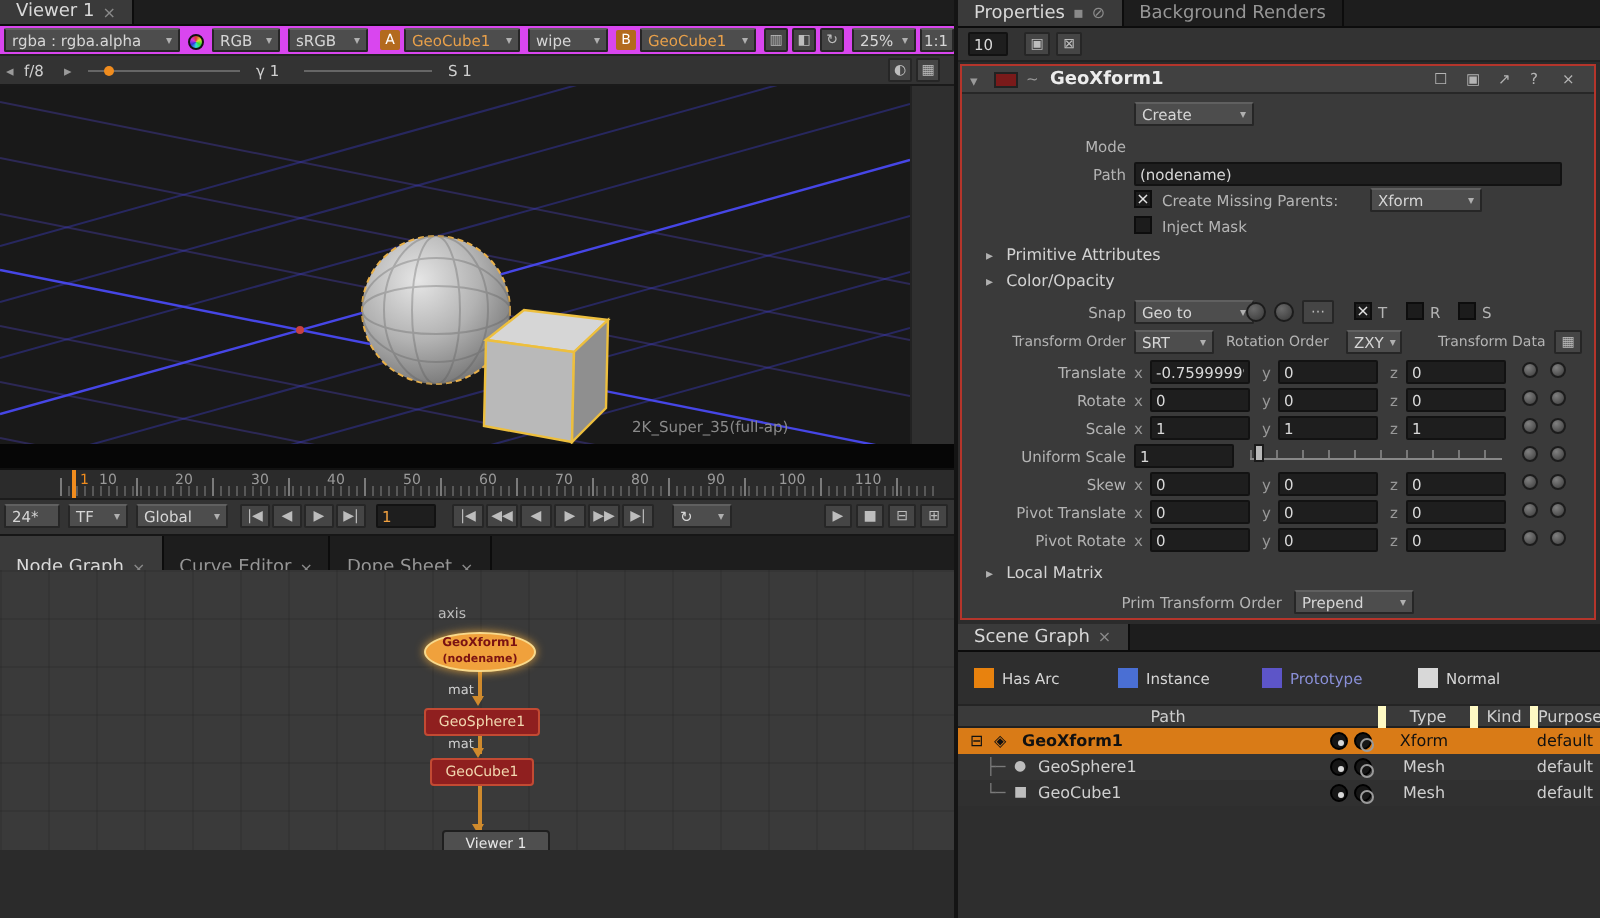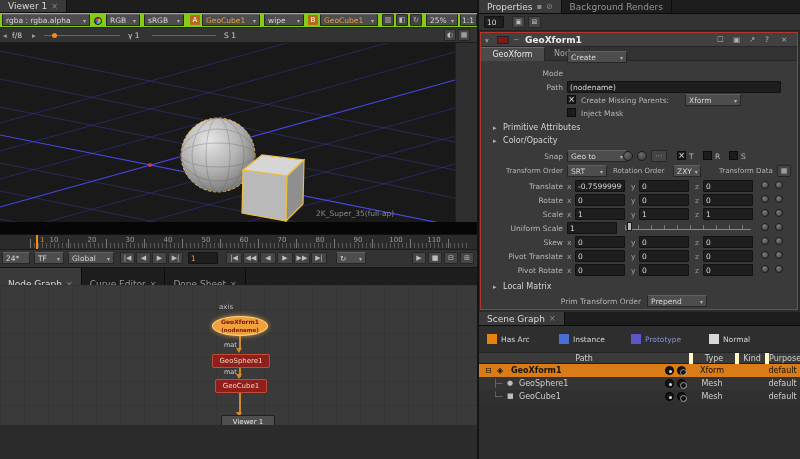--- a/index.html
+++ b/index.html
@@ -41,21 +41,21 @@
 
 <div id="app">
 
   <div class="tabbar" style="left:0;top:0;width:478px;height:13px">
     <div class="tab active">
       <span>Viewer 1</span>
       <span class="x">×</span>
     </div>
   </div>
 
-  <div class="abs" style="left:0;top:13px;width:478px;height:15px;background:#84cc16;border-bottom:1px solid #222">
+  <div class="abs" style="left:0;top:13px;width:478px;height:15px;background:#d946ef;border-bottom:1px solid #222">
     <div class="dd" style="left:2px;top:1px;width:88px">
       <span>rgba : rgba.alpha</span>
       <span class="arr">▾</span>
     </div>
     <span class="abs" style="left:94px;top:4px;width:8px;height:8px;border-radius:50%;background:conic-gradient(#d33,#dd3,#3d3,#3dd,#33d,#d3d,#d33);border:1px solid #111"></span>
     <div class="dd" style="left:106px;top:1px;width:34px">
       <span>RGB</span>
       <span class="arr">▾</span>
     </div>
     <div class="dd" style="left:144px;top:1px;width:40px">
@@ -289,24 +289,20 @@
       <span class="abs" style="left:16px;top:3px;width:12px;height:8px;background:#7a1a1a;border:1px solid #222"></span>
       <span class="lbl" style="left:32px;top:2px;color:#9a9a9a">~</span>
       <span class="lbl" style="left:44px;top:2px;font-size:9px;color:#ececec;font-weight:bold">GeoXform1</span>
       <span class="lbl" style="left:236px;top:2px">☐</span>
       <span class="lbl" style="left:252px;top:2px">▣</span>
       <span class="lbl" style="left:268px;top:2px">↗</span>
       <span class="lbl" style="left:284px;top:2px">?</span>
       <span class="lbl" style="left:300px;top:2px">×</span>
     </div>
 
-    <div class="abs" style="left:0;top:14px;width:316px;height:14px;background:#323232;border-bottom:1px solid #262626">
-      <span class="abs" style="left:0;top:0;width:64px;height:14px;background:#4b4b4b;border-right:1px solid #262626;border-top:1px solid #6a6a6a;color:#e8e8e8;text-align:center;line-height:14px;font-size:8px">GeoXform</span>
-      <span class="abs" style="left:64px;top:0;width:40px;height:14px;border-right:1px solid #262626;color:#a8a8a8;text-align:center;line-height:14px;font-size:8px">Node</span>
-    </div>
 
     <span class="rlabel" style="left:0;top:36px;width:82px">Mode</span>
     <div class="dd" style="left:86px;top:18px;width:60px">
       <span>Create</span>
       <span class="arr">▾</span>
     </div>
 
     <span class="rlabel" style="left:0;top:50px;width:82px">Path</span>
     <input class="fld" style="left: 86px; top: 48px; width: 214px;" value="(nodename)">
 

